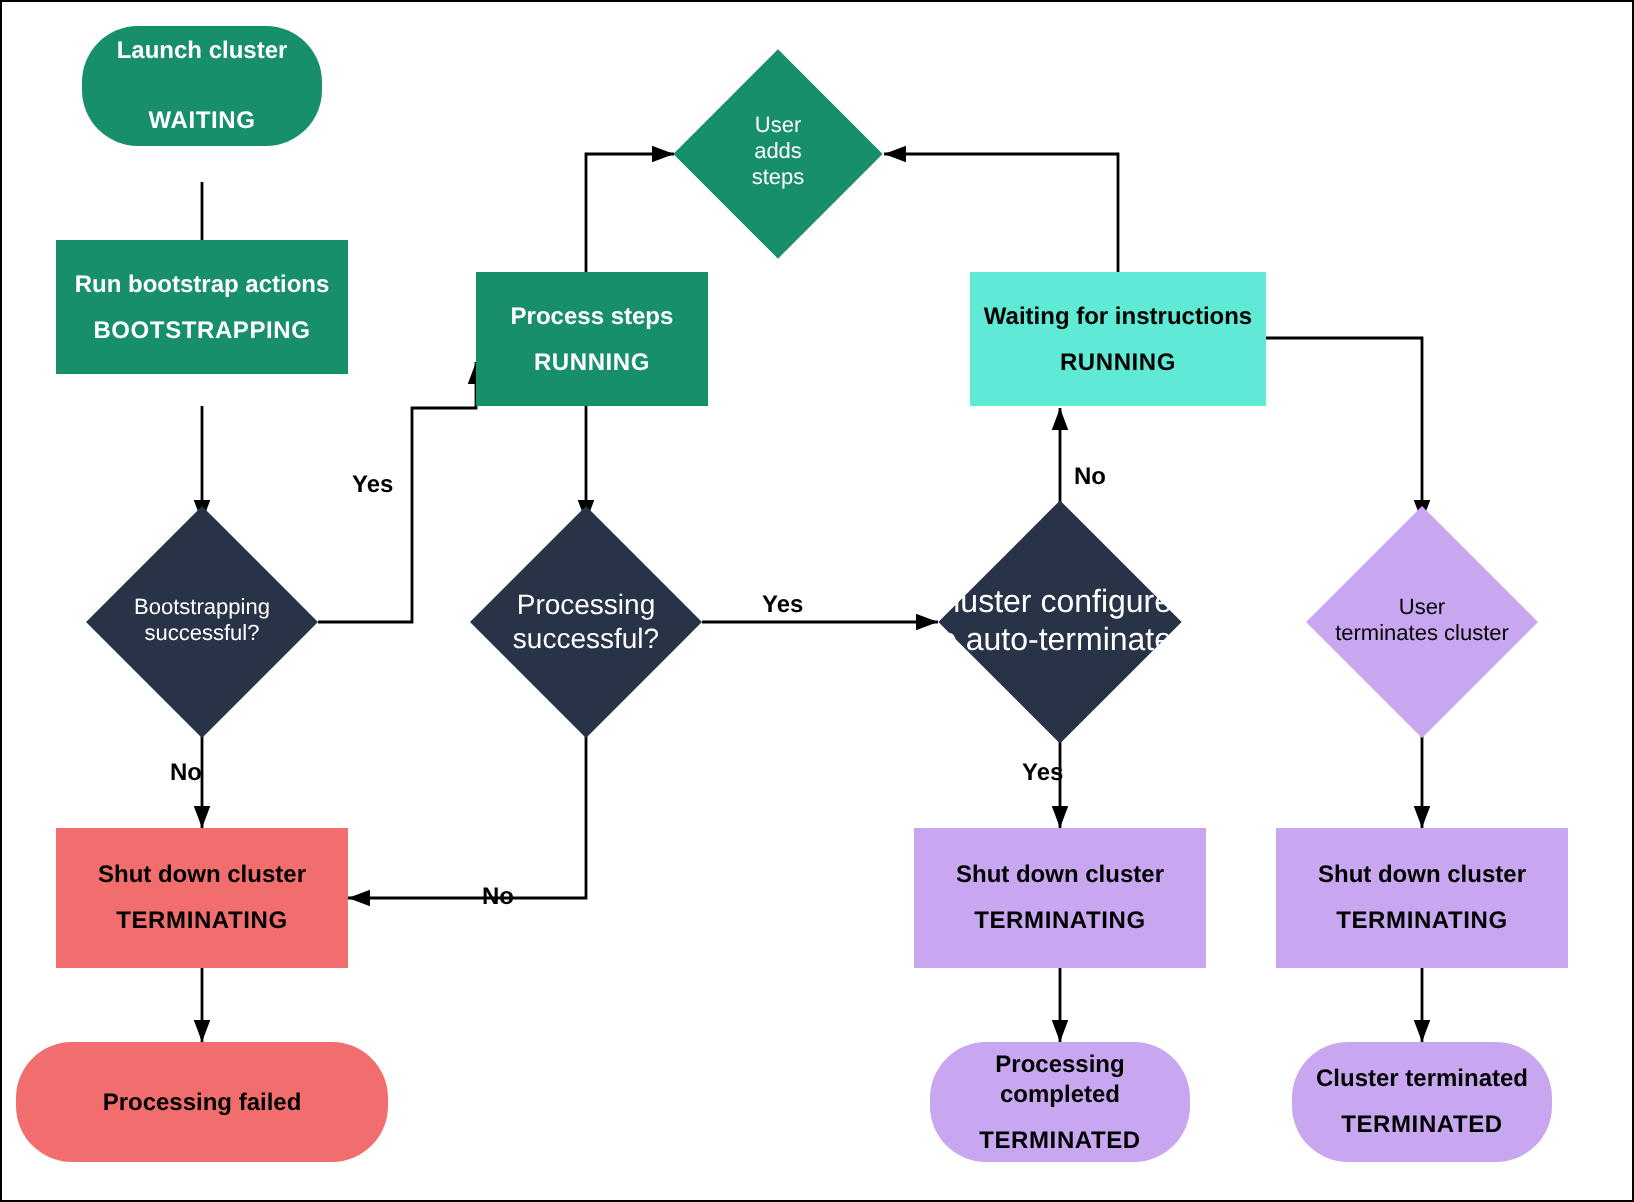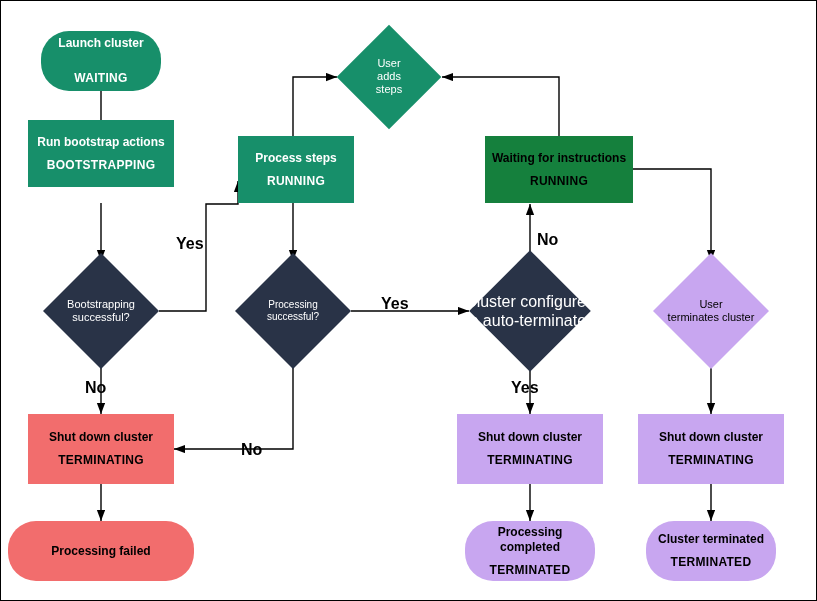--- a/index.html
+++ b/index.html
@@ -28,21 +28,21 @@
     line-height: 1.25;
     padding: 4px;
     box-sizing: border-box;
   }
   .node .t1 { font-size: 12px; }
   .node .t2 { font-size: 12px; margin-top: 8px; letter-spacing: .3px;}
   .pill { border-radius: 28px; }
   .green { background: #178f6a; }
   .nodeColorRed   { background: #f26d6d; color:#000; }
   .nodeColorLilac { background: #c8a6f0; color:#000; }
-  .nodeColorAmber { background: #15803d; color:#000; }
+  .nodeColorAmber { background: #5eead4; color:#000; }
 
   
   .diamond-wrap {
     position: absolute;
     width: 0; height: 0;
   }
   .diamond {
     position: absolute;
     transform: translate(-50%, -50%) rotate(45deg);
     display: block;
@@ -56,21 +56,21 @@
     font-weight: 400;
     line-height: 1.2;
     color: #fff;
     white-space: pre;
     pointer-events: none;
   }
   .diamond-label.dark-txt { color:#000; }
 
   .edge-label {
     position: absolute;
-    font-size: 16px;
+    font-size: 12px;
     font-weight: 700;
     color: #000;
     white-space: pre;
   }
 
   svg.arrows {
     position: absolute;
     left:0; top:0;
     width: 817px; height: 601px;
     pointer-events: none;
@@ -116,21 +116,21 @@
       <path d="M710,360 L710,413"></path>
 
       <path d="M100,483 L100,520"></path>
 
       <path d="M529,483 L529,520"></path>
 
       <path d="M710,483 L710,520"></path>
     </g>
   </svg>
 
-  <div class="node pill green" style="left:40px; top:30px; width:120px; height:60px;gap:12px;">
+  <div class="node pill green" style="left:40px; top:12px; width:120px; height:60px;gap:12px;">
     <span class="t1">Launch cluster</span>
     <span class="t2">WAITING</span>
   </div>
 
   <div class="node green" style="left:27px; top:119px; width:146px; height:67px;">
     <span class="t1">Run bootstrap actions</span>
     <span class="t2">BOOTSTRAPPING</span>
   </div>
 
   <div class="node green" style="left:237px; top:135px; width:116px; height:67px;">
@@ -151,21 +151,21 @@
   </div>
 
   <div class="diamond-wrap" style="left:100px; top:310px;">
     <span class="diamond dark" style="width:82px;height:82px;"></span>
     <span class="diamond-label" style="font-size: 11px; white-space: pre;">Bootstrapping
 successful?</span>
   </div>
 
   <div class="diamond-wrap" style="left:292px; top:310px;">
     <span class="diamond dark" style="width:82px;height:82px;"></span>
-    <span class="diamond-label" style="font-size: 10px; white-space: pre;">Processing
+    <span class="diamond-label" style="font-size: 14px; white-space: pre;">Processing
 successful?</span>
   </div>
 
   <div class="diamond-wrap" style="left:529px; top:310px;">
     <span class="diamond dark" style="width:86px;height:86px;"></span>
     <span class="diamond-label" style="font-size: 16px; white-space: pre;">Cluster configured
 to auto-terminate?</span>
   </div>
 
   <div class="diamond-wrap" style="left:710px; top:310px;">

